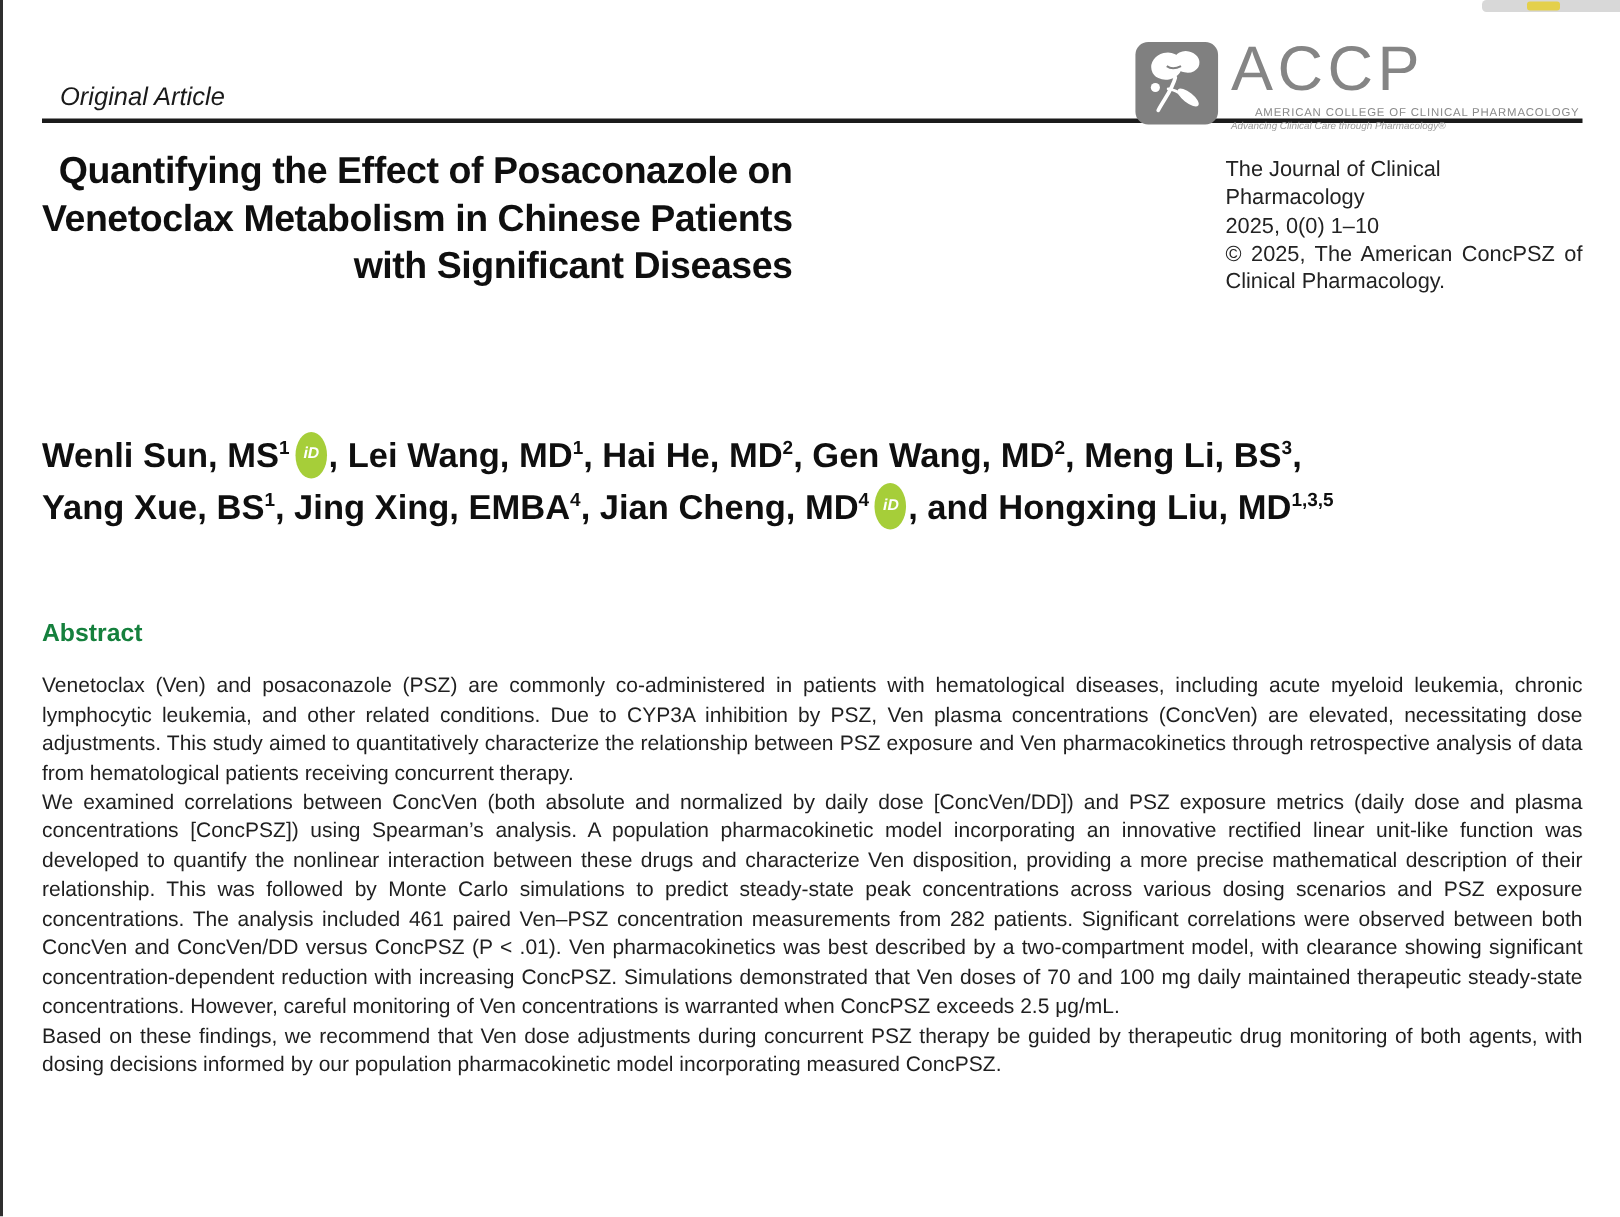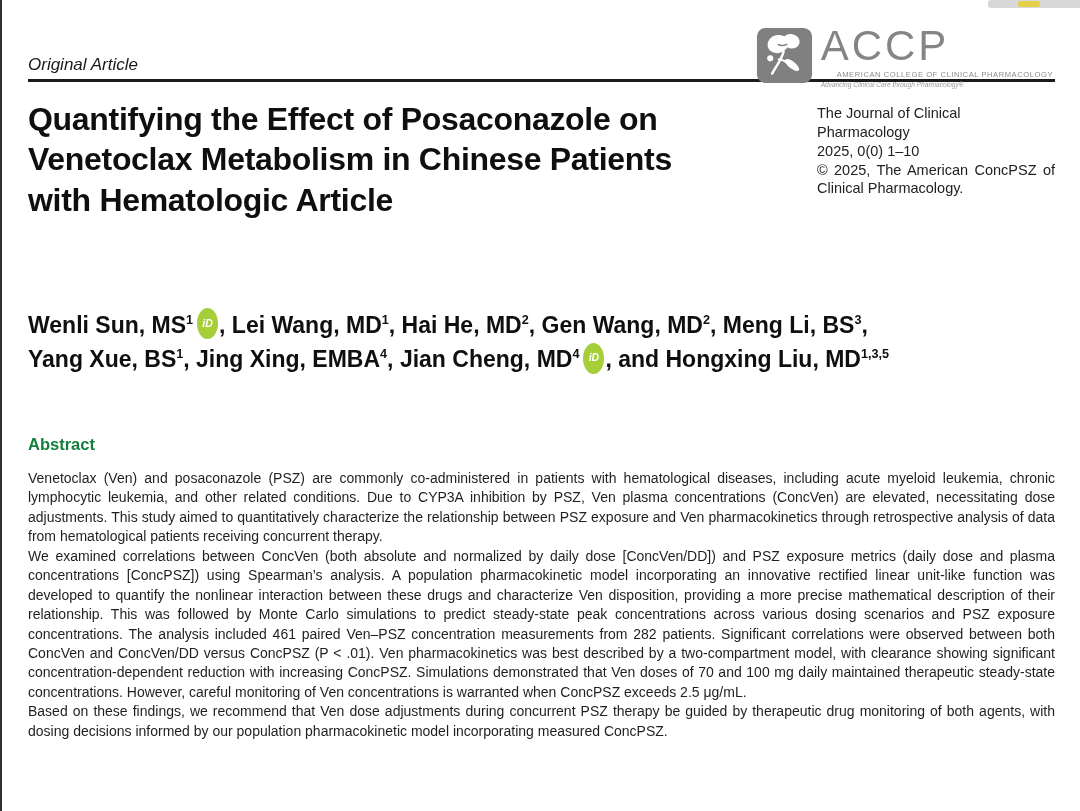--- a/index.html
+++ b/index.html
@@ -12,32 +12,32 @@
     overflow:hidden;
   }
   .left-edge{position:absolute;left:0;top:0;width:2px;height:811px;background:#2f2f2f;}
   .top-artifact{position:absolute;right:0;top:0;width:92px;height:8px;background:#d8d8d8;border-radius:3px 0 0 3px;}
   .top-artifact .accent{position:absolute;left:30px;top:1px;width:22px;height:6px;background:#e4d04b;border-radius:2px;}
 
   .page{padding:0 25px 0 28px;}
 
   
   .masthead{position:relative;height:79px;}
-  .kicker{position:absolute;left:0;bottom:4px;font-style:italic;font-size:17px;font-weight:500;color:#1a1a1a;}
+  .kicker{position:absolute;left:12px;bottom:4px;font-style:italic;font-size:17px;font-weight:500;color:#1a1a1a;}
   .logo{position:absolute;right:2px;top:27px;display:flex;align-items:flex-start;gap:8px;}
   .logo-icon{width:57px;height:57px;display:block;}
   .logo-text{display:flex;flex-direction:column;line-height:1;}
   .logo-acronym{font-size:42px;font-weight:400;color:#858585;letter-spacing:3px;margin-top:-2px;}
   .logo-name{font-size:7.6px;color:#8a8a8a;letter-spacing:.55px;text-transform:uppercase;margin-top:4px;white-space:nowrap;margin-left:16px;}
   .logo-tagline{font-size:6.6px;font-style:italic;color:#9a9a9a;margin-top:3px;white-space:nowrap;}
   .rule{border:0;border-top:3px solid #1b1b1b;margin:0;}
 
   
   .title-row{display:flex;justify-content:space-between;margin-top:17px;}
-  .title{max-width:775px;font-size:32px;line-height:1.26;font-weight:700;letter-spacing:-0.3px;color:#0f0f0f;}
+  .title{max-width:775px;font-size:25px;line-height:1.26;font-weight:700;letter-spacing:-0.3px;color:#0f0f0f;text-align:right;}
   .pubinfo{width:238px;font-size:14.5px;line-height:1.3;color:#222;margin-top:5px;}
   .pubinfo .just{text-align:justify;}
 
   
   .authors{margin-top:88px;font-size:23px;font-weight:700;line-height:1.5;color:#0f0f0f;max-width:1035px;}
   .authors sup{font-size:.55em;font-weight:700;}
   .orcid{display:inline-flex;align-items:center;justify-content:center;
     width:21px;height:31px;border-radius:50%;
     color:#fff;font-size:10.5px;font-weight:700;font-style:italic;
     vertical-align:6px;margin:0 1px 0 4px;}
@@ -77,21 +77,21 @@
       </div>
     </div>
   </div>
 
   <hr class="rule">
 
   <div class="title-row">
     <h1 class="title" id="title" style="margin:0">
         <div>Quantifying the Effect of Posaconazole on</div>
         <div>Venetoclax Metabolism in Chinese Patients</div>
-        <div>with Hematologic Article</div>
+        <div>with Significant Diseases</div>
       </h1>
     <div class="pubinfo">
       <div>The Journal of Clinical Pharmacology</div>
       <div>2025, 0(0) 1–10</div>
       <div class="just">© 2025, The American ConcPSZ of Clinical Pharmacology.</div>
     </div>
   </div>
 
   <div class="authors" id="authors"><span>Wenli Sun, MS<sup>1</sup></span><span class="orcid" style="background: rgb(166, 206, 57);">iD</span>, <span>Lei Wang, MD<sup>1</sup></span>, <span>Hai He, MD<sup>2</sup></span>, <span>Gen Wang, MD<sup>2</sup></span>, <span>Meng Li, BS<sup>3</sup></span>, <br><span>Yang Xue, BS<sup>1</sup></span>, <span>Jing Xing, EMBA<sup>4</sup></span>, <span>Jian Cheng, MD<sup>4</sup></span><span class="orcid" style="background: rgb(166, 206, 57);">iD</span>, <span>and Hongxing Liu, MD<sup>1,3,5</sup></span></div>
 

